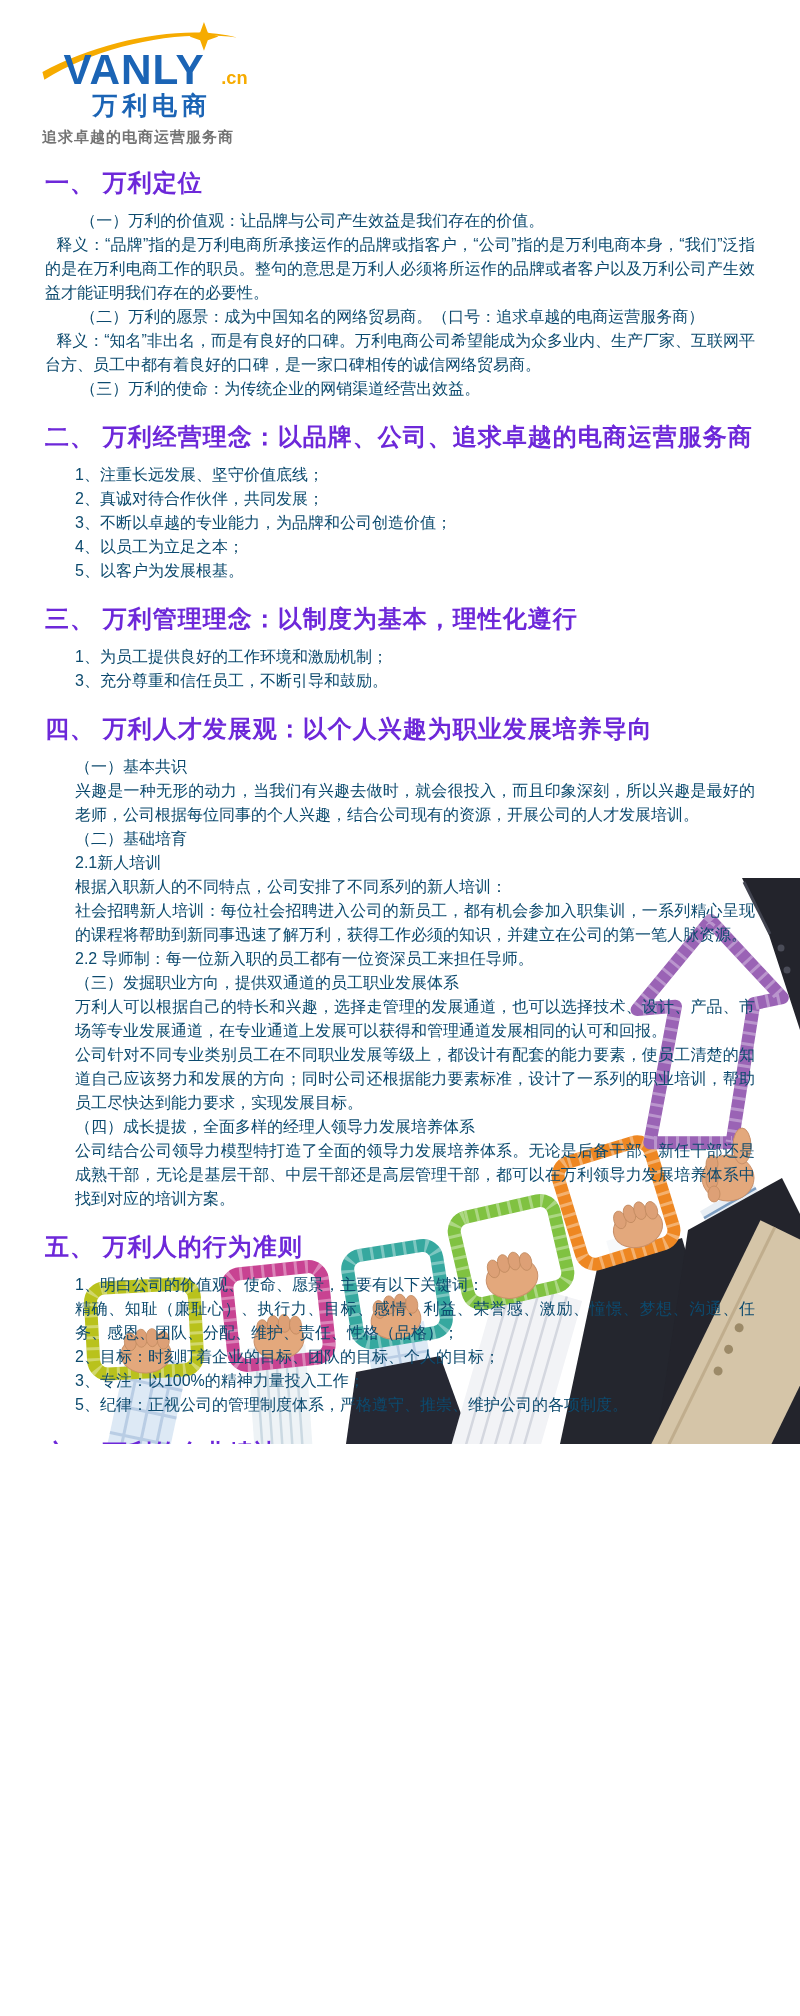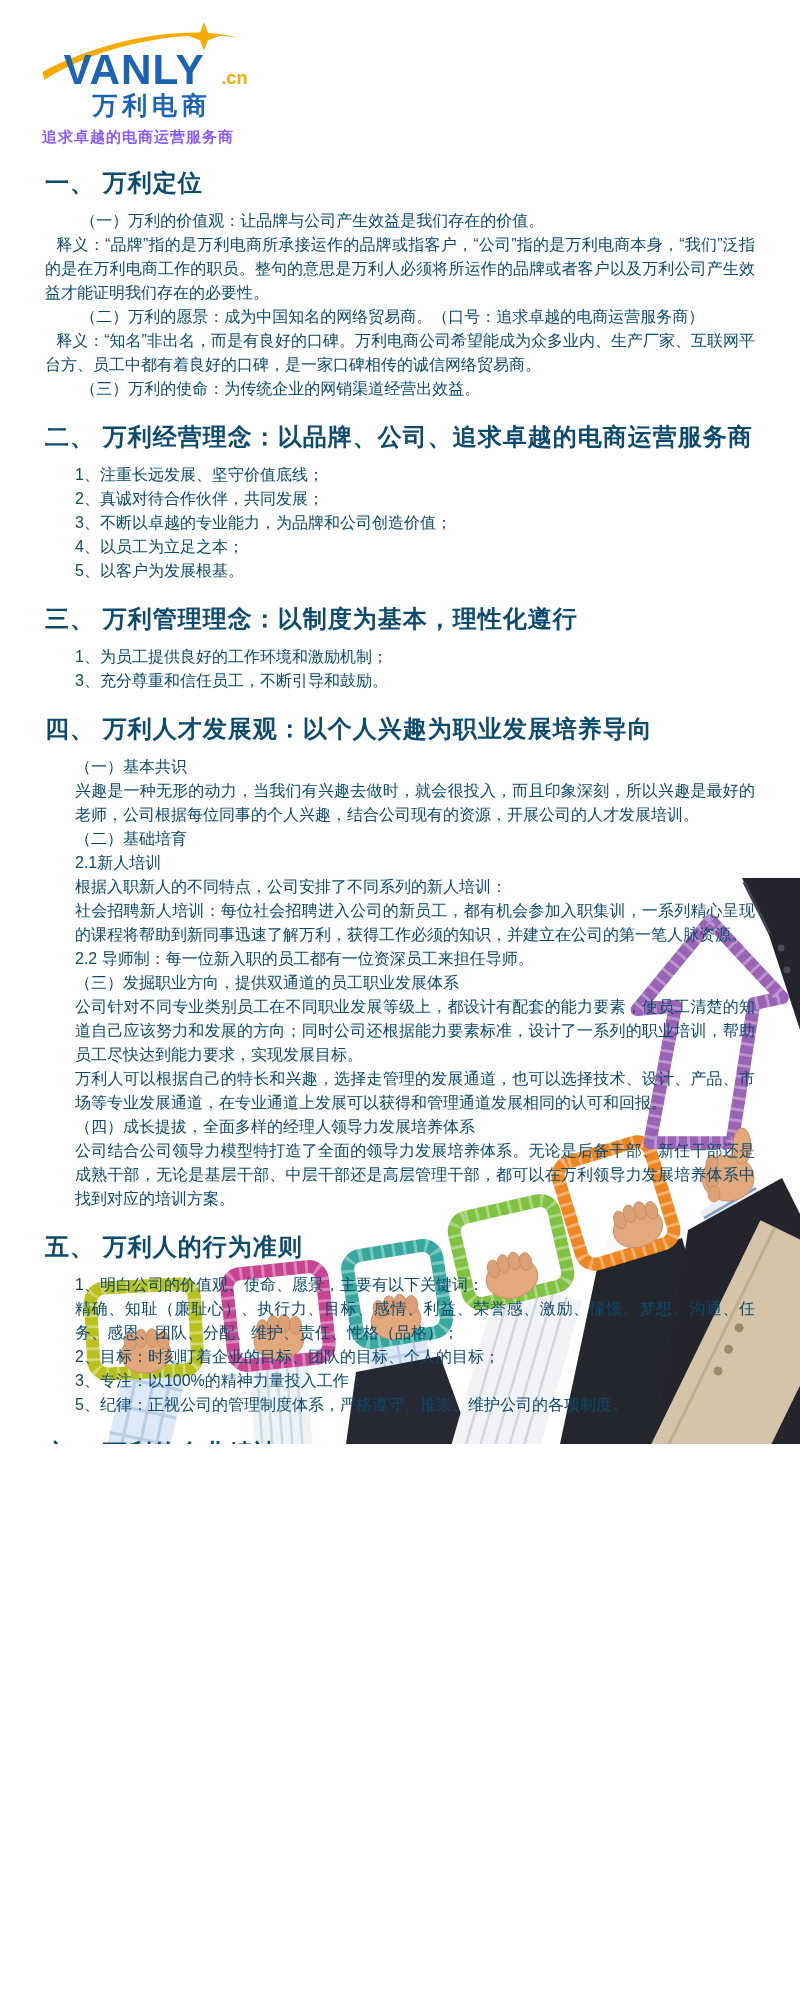--- a/index.html
+++ b/index.html
@@ -1,21 +1,21 @@
 <!DOCTYPE html>
 <html><head>
 <meta charset="utf-8">
 <style>
   html,body{margin:0;padding:0;background:#ffffff;}
   .page{position:relative;width:800px;height:1444px;margin:0 auto;background:#fff;overflow:hidden;
         font-family:"Liberation Sans","DejaVu Sans",sans-serif;}
   .content{position:relative;z-index:1;padding-top:22px;}
   .logo-wrap{margin:0 0 20px 38px;width:240px;}
-  .logo-tagline{color:#8b5cf6;font-size:15px;font-weight:bold;letter-spacing:1px;margin:2px 0 0 4px;}
-  h2.sec-h{font-size:24px;line-height:32px;color:#0c4a6e;font-weight:bold;
+  .logo-tagline{color:#737373;font-size:15px;font-weight:bold;letter-spacing:1px;margin:2px 0 0 4px;}
+  h2.sec-h{font-size:24px;line-height:32px;color:#6d28d9;font-weight:bold;
            margin:20px 45px 10px 45px;letter-spacing:1px;}
   .sec-body{margin:0 45px;color:#0c4a6e;font-size:16px;line-height:24px;text-align:justify;}
   .sec-body p{margin:0;}
   .sec-body.lv2{margin-left:75px;}
   .s1 p.item{text-indent:2.2em;}
   .s1 p.shi{text-indent:0.7em;}
   .s6 p{text-indent:0.8em;}
   .s6 p.narrow{max-width:585px;}
   .photo{position:absolute;left:0;bottom:0;width:800px;height:566px;z-index:0;display:block;}
 </style>
@@ -188,22 +188,22 @@
       <h2 class="sec-h">四、 万利人才发展观：以个人兴趣为职业发展培养导向</h2>
       <div class="sec-body lv2">
         <p>（一）基本共识</p>
         <p>兴趣是一种无形的动力，当我们有兴趣去做时，就会很投入，而且印象深刻，所以兴趣是最好的老师，公司根据每位同事的个人兴趣，结合公司现有的资源，开展公司的人才发展培训。</p>
         <p>（二）基础培育</p>
         <p>2.1新人培训</p>
         <p>根据入职新人的不同特点，公司安排了不同系列的新人培训：</p>
         <p>社会招聘新人培训：每位社会招聘进入公司的新员工，都有机会参加入职集训，一系列精心呈现的课程将帮助到新同事迅速了解万利，获得工作必须的知识，并建立在公司的第一笔人脉资源。</p>
         <p>2.2 导师制：每一位新入职的员工都有一位资深员工来担任导师。</p>
         <p>（三）发掘职业方向，提供双通道的员工职业发展体系</p>
+        <p>万利人可以根据自己的特长和兴趣，选择走管理的发展通道，也可以选择技术、设计、产品、市场等专业发展通道，在专业通道上发展可以获得和管理通道发展相同的认可和回报。</p>
         <p>公司针对不同专业类别员工在不同职业发展等级上，都设计有配套的能力要素，使员工清楚的知道自己应该努力和发展的方向；同时公司还根据能力要素标准，设计了一系列的职业培训，帮助员工尽快达到能力要求，实现发展目标。</p>
-        <p>万利人可以根据自己的特长和兴趣，选择走管理的发展通道，也可以选择技术、设计、产品、市场等专业发展通道，在专业通道上发展可以获得和管理通道发展相同的认可和回报。</p>
         <p>（四）成长提拔，全面多样的经理人领导力发展培养体系</p>
         <p>公司结合公司领导力模型特打造了全面的领导力发展培养体系。无论是后备干部、新任干部还是成熟干部，无论是基层干部、中层干部还是高层管理干部，都可以在万利领导力发展培养体系中找到对应的培训方案。</p>
       </div>
     </section>
 
     <section>
       <h2 class="sec-h">五、 万利人的行为准则</h2>
       <div class="sec-body lv2">
         <p>1、明白公司的价值观、使命、愿景，主要有以下关键词：</p>
         <p>精确、知耻（廉耻心）、执行力、目标、感情、利益、荣誉感、激励、憧憬、梦想、沟通、任务、感恩、团队、分配、维护、责任、性格（品格）；</p>

